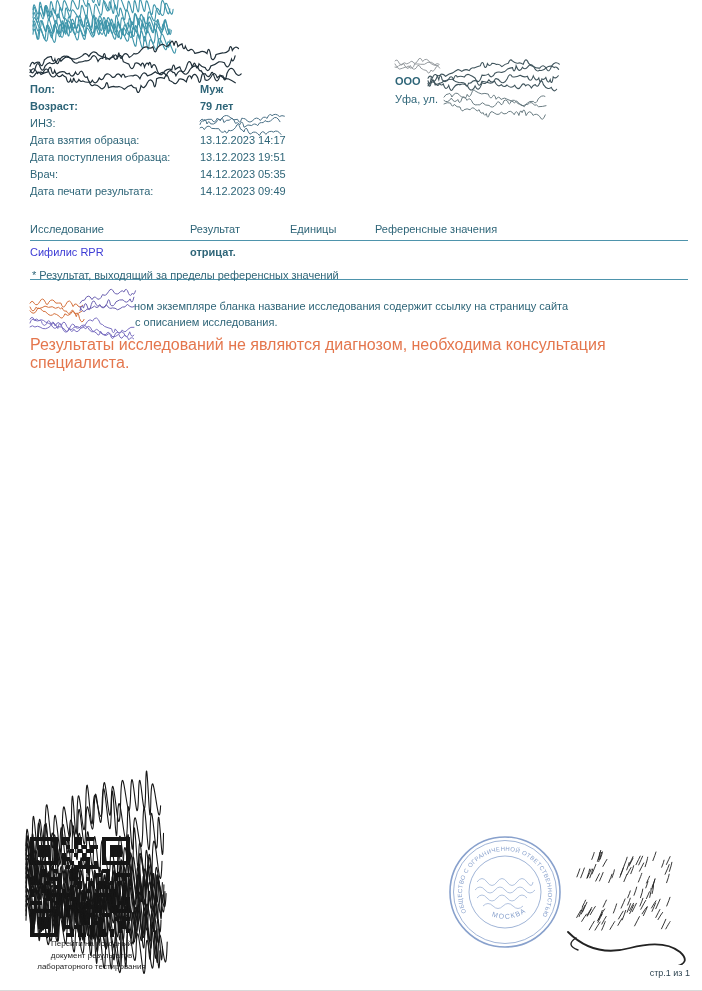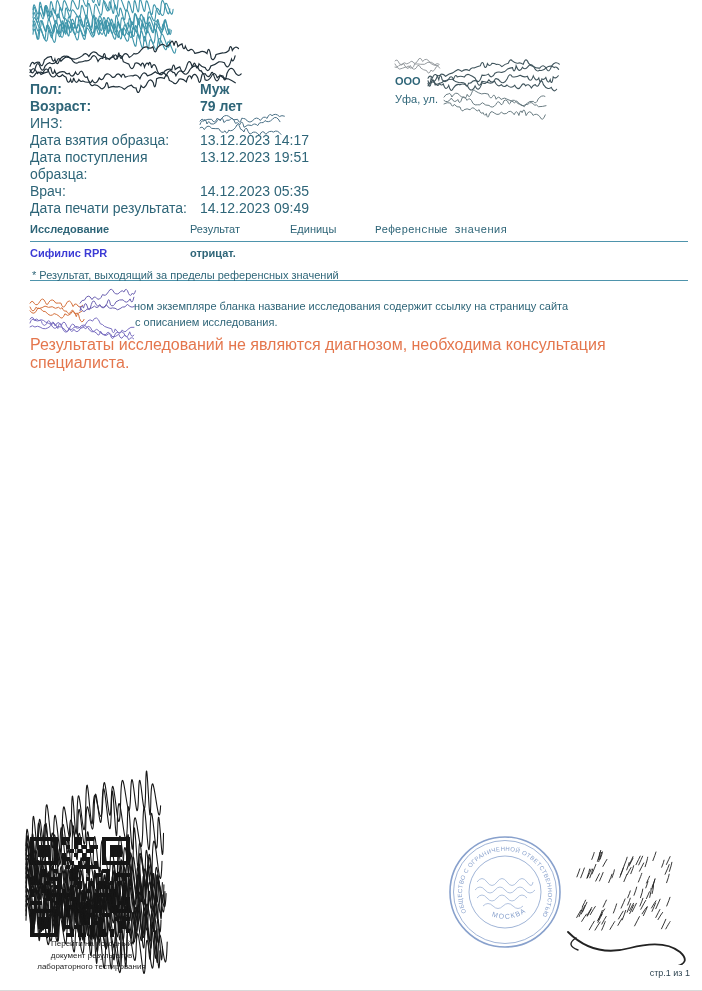--- a/index.html
+++ b/index.html
@@ -6,33 +6,33 @@
   .page{
     position:relative;width:702px;height:991px;background:#ffffff;
     font-family:"Liberation Sans",sans-serif;color:#2e6578;overflow:hidden;
     border-bottom:1px solid #d9d9d9;box-sizing:border-box;
   }
   .abs{position:absolute;}
   .b{font-weight:bold;}
   .scribble{display:inline-block;line-height:0;filter:blur(.45px);vertical-align:middle;}
   
   .info-block{left:30px;top:81px;width:370px;}
-  .info-row{display:flex;line-height:17px;font-size:14px;}
+  .info-row{display:flex;line-height:17px;font-size:11px;}
   .info-label{width:170px;flex:none;}
   
   .clinic-block{left:395px;top:54px;width:280px;font-size:11px;line-height:18px;}
   
   .tbl{left:30px;top:221px;width:658px;font-size:11px;}
   .tr{display:flex;align-items:baseline;}
   .header-row{border-bottom:1px solid #4e94ac;padding:2px 0 5px;}
   .data-row{border-bottom:1px solid #4e94ac;padding:5px 0 21px;}
-  .c1{width:160px;flex:none;font-weight:bold;}
+  .c1{width:160px;flex:none;}
   .c2{width:100px;flex:none;}
   .c3{width:85px;flex:none;}
-  .c4{flex:1;font-family:Liberation Mono, monospace;}
+  .c4{flex:1;}
   .link{color:#3c3bd5;cursor:pointer;}
   
   .footnote{left:32px;top:269px;font-size:11px;}
   .info-para{left:30px;top:298px;width:645px;font-size:11px;line-height:16px;}
   .disclaimer{left:30px;top:336px;font-size:16px;color:#e4764d;}
   
   .qr-box{left:30px;top:837px;}
   .qr-scribble{left:26px;top:834px;}
   .qr-caption{left:14px;top:938px;width:155px;text-align:center;font-size:8px;line-height:11.5px;color:#1c1c1c;}
   

